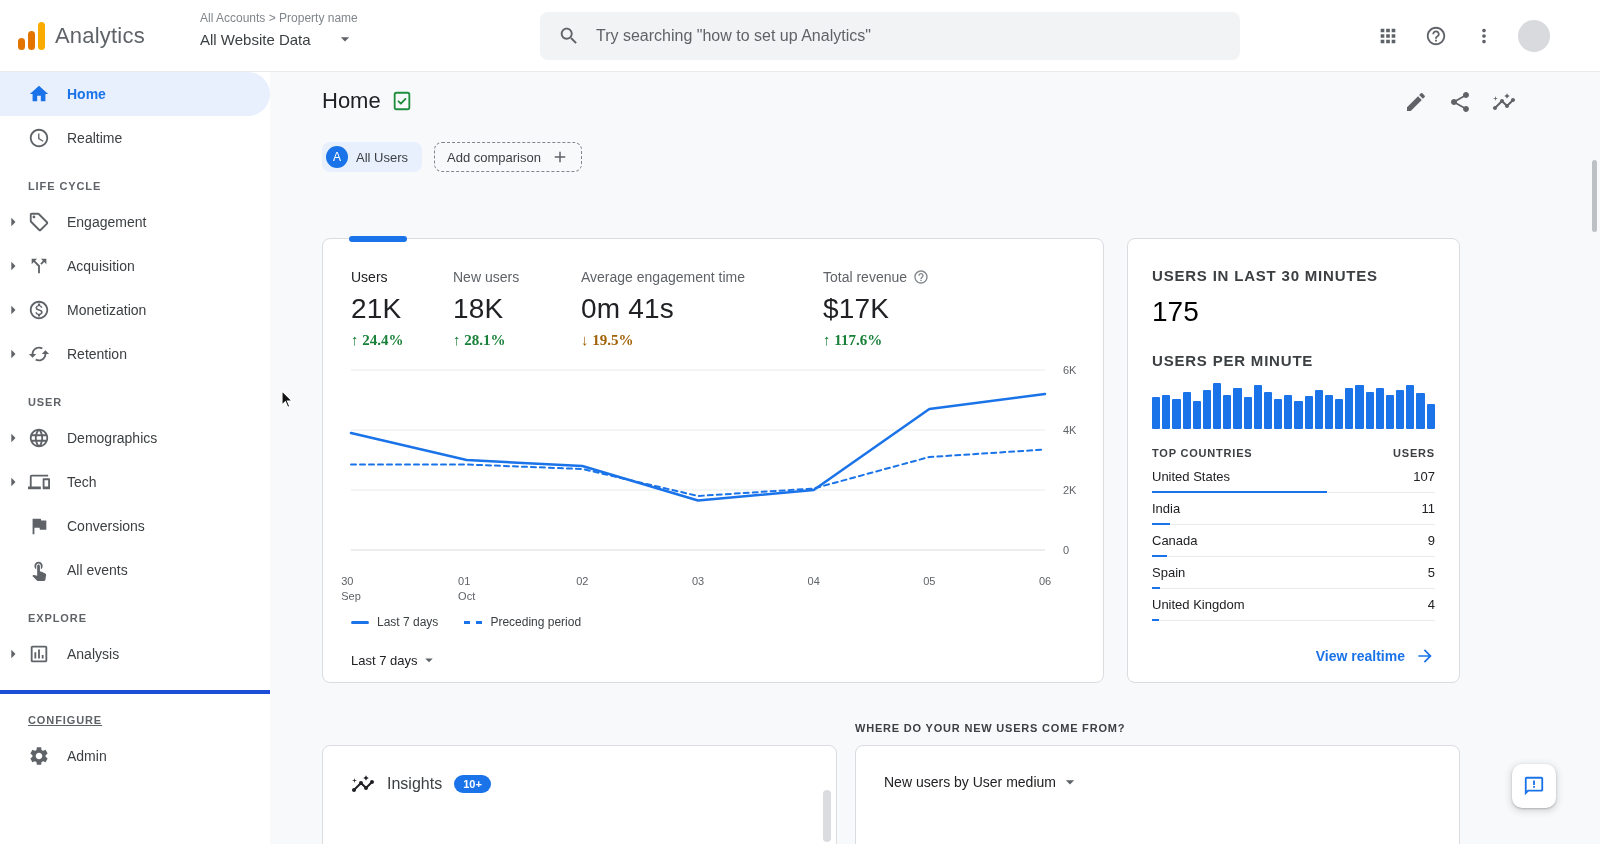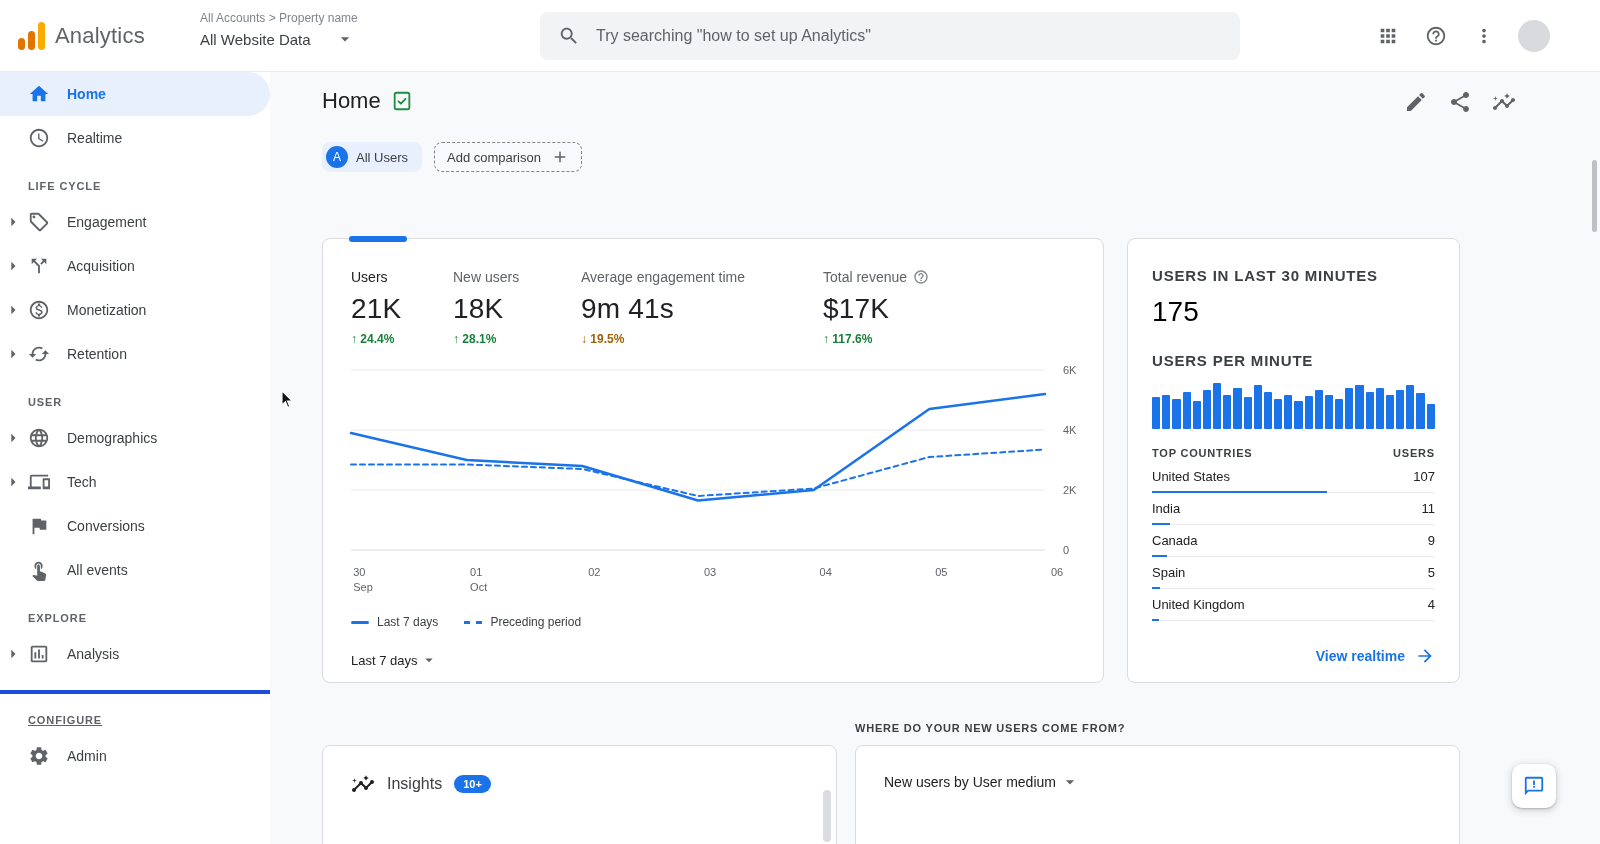--- a/index.html
+++ b/index.html
@@ -56,31 +56,31 @@
 
   
   .metrics-card{left:52px;top:166px;width:782px;height:445px;}
   .tab-indicator{position:absolute;top:-3px;left:26px;width:58px;height:6px;border-radius:3px;background:#1a73e8;}
   .metrics-row{position:absolute;left:28px;top:30px;display:flex;gap:26px;}
   .metric{display:flex;flex-direction:column;cursor:pointer;}
   .metric .m-label{font-size:14px;color:#5f6368;display:flex;align-items:center;gap:6px;}
   .metric.selected .m-label{color:#202124;}
   .metric .m-label svg{color:#80868b;}
   .metric .m-value{font-size:28px;color:#202124;margin-top:8px;letter-spacing:.2px;}
-  .metric .m-change{margin-top:7px;font-size:12px;font-weight:bold;}
+  .metric .m-change{margin-top:7px;font-size:15px;font-weight:bold;font-family:Liberation Serif, serif;}
   .m-change.up{color:#188038;}
   .m-change.down{color:#a16207;}
   .metric:nth-child(1){min-width:76px;}
   .metric:nth-child(2){min-width:102px;}
   .metric:nth-child(3){min-width:216px;}
   .chart-wrap{position:absolute;left:28px;top:128px;width:694px;height:186px;overflow:visible;}
   .y-labels{position:absolute;left:740px;top:128px;width:34px;height:186px;font-size:11px;color:#5f6368;}
   .y-labels span{position:absolute;left:0;transform:translateY(-50%);}
   .x-labels{position:absolute;left:28px;top:326px;width:694px;height:34px;font-size:11px;color:#5f6368;}
-  .x-labels .xl{position:absolute;top:0;transform:translateX(-50%);text-align:left;line-height:15px;white-space:nowrap;margin-left:12px;}
+  .x-labels .xl{position:absolute;top:9px;transform:translateX(-50%);text-align:left;line-height:15px;white-space:nowrap;}
   .legend{position:absolute;left:28px;top:376px;display:flex;gap:26px;align-items:center;font-size:12px;color:#3c4043;}
   .legend .li{display:flex;align-items:center;gap:8px;}
   .swatch-solid{width:18px;height:3px;background:#1a73e8;border-radius:2px;display:block;}
   .swatch-dashed{width:18px;height:0;border-top:3px dashed #1a73e8;display:block;}
   .range-selector{position:absolute;left:28px;top:412px;display:flex;align-items:center;gap:2px;font-size:13px;color:#202124;cursor:pointer;}
   .range-selector svg{color:#5f6368;}
 
   
   .realtime-card{left:857px;top:166px;width:333px;height:445px;padding:28px 24px;}
   .rt-label{font-size:15px;font-weight:bold;letter-spacing:.8px;color:#3c4043;}
@@ -313,21 +313,21 @@
             <div class="m-label">
               <span>New users</span>
             </div>
             <div class="m-value">18K</div>
             <div class="m-change up">↑ 28.1%</div>
           </div>
           <div class="metric">
             <div class="m-label">
               <span>Average engagement time</span>
             </div>
-            <div class="m-value">9m 41s</div>
+            <div class="m-value">0m 41s</div>
             <div class="m-change down">↓ 19.5%</div>
           </div>
           <div class="metric">
             <div class="m-label">
               <span>Total revenue</span>
               <svg viewBox="0 0 24 24" width="16" height="16" class="help-ic">
                 <path d="M11 18h2v-2h-2v2zm1-16C6.48 2 2 6.48 2 12s4.48 10 10 10 10-4.48 10-10S17.52 2 12 2zm0 18c-4.41 0-8-3.59-8-8s3.59-8 8-8 8 3.59 8 8-3.59 8-8 8zm0-14c-2.21 0-4 1.79-4 4h2c0-1.1.9-2 2-2s2 .9 2 2c0 2-3 1.75-3 5h2c0-2.25 3-2.5 3-5 0-2.21-1.79-4-4-4z" fill="currentColor"></path>
               </svg>
             </div>
             <div class="m-value">$17K</div>

